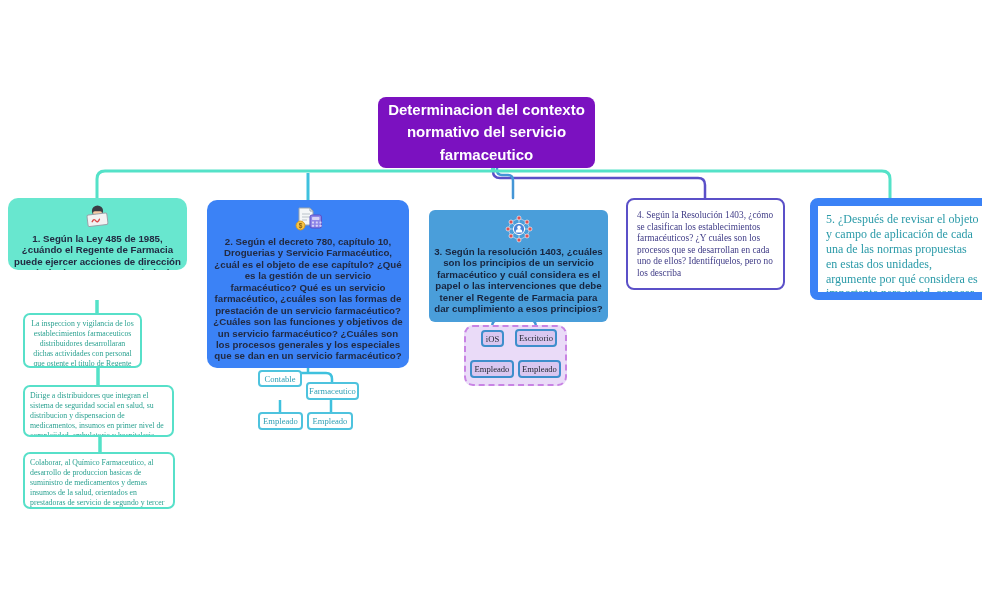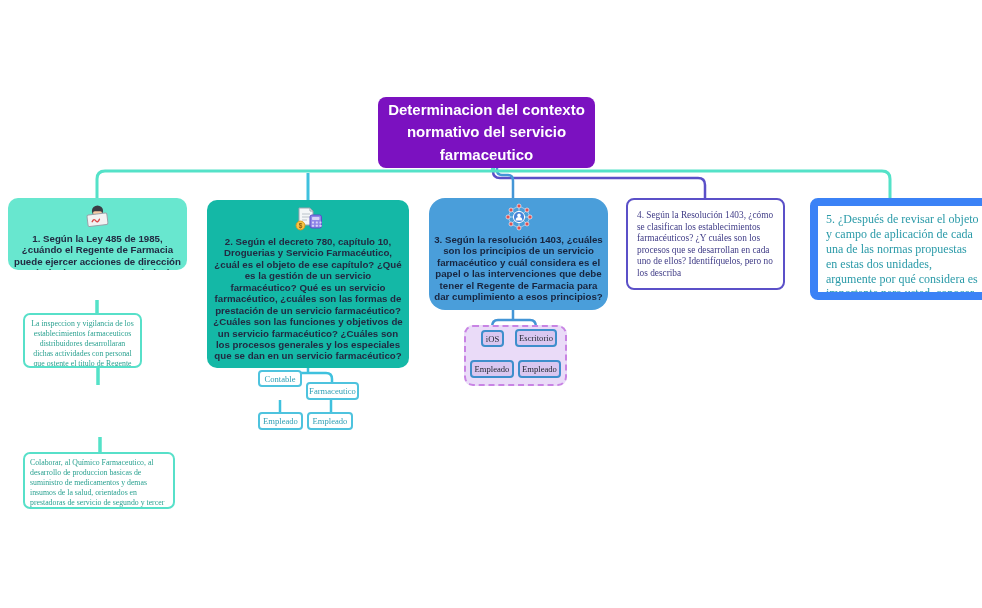--- a/index.html
+++ b/index.html
@@ -12,22 +12,22 @@
   .root{
     left:378px;top:97px;width:217px;height:71px;background:#7B11C0;border-radius:8px;
     display:flex;align-items:center;justify-content:center;text-align:center;
     color:#ffffff;font-weight:bold;font-size:15px;line-height:1.5;padding:4px 10px;
   }
   .branch{
     display:flex;flex-direction:column;align-items:center;text-align:center;
   }
   .branch .blabel{font-weight:bold;font-size:9.7px;line-height:1.18;color:#222a42;padding:0 5px;}
   .b1{left:8px;top:198px;width:179px;height:72px;background:#68E7CF;border-radius:10px;padding-top:5px;}
-  .b2{left:207px;top:200px;width:202px;height:168px;background:#14b8a6;border-radius:10px;padding-top:5px;}
-  .b3{left:429px;top:198px;width:179px;height:112px;background:#4A9EDA;border-radius:16px;padding-top:5px;}
+  .b2{left:207px;top:200px;width:202px;height:168px;background:#3b82f6;border-radius:10px;padding-top:5px;}
+  .b3{left:429px;top:210px;width:179px;height:112px;background:#4A9EDA;border-radius:6px;padding-top:5px;}
   .b3 .blabel{color:#18253f;}
   .icon{height:28px;display:flex;align-items:center;justify-content:center;margin-bottom:3px;}
   .b4{
     left:626px;top:198px;width:159px;height:92px;background:#ffffff;border:2px solid #5B50C8;border-radius:8px;
     font-family:"Liberation Serif",serif;font-size:9.3px;line-height:1.24;color:#3F3B86;
     padding:10px 9px;text-align:left;
   }
   .b5{
     left:810px;top:198px;width:185px;height:102px;background:#ffffff;border:8px solid #3b82f6;border-radius:8px;
     font-family:"Liberation Serif",serif;font-size:12px;line-height:1.24;color:#2A9AA8;
@@ -89,20 +89,21 @@
         <g transform="rotate(-7 13.5 17)">
           <rect x="3.5" y="11" width="20" height="11.5" rx="1.5" fill="#F2F2F2" stroke="#9AA0A8" stroke-width="1"></rect>
           <path d="M8 18 q2 -3.5 4 0 q1.5 2 3.5 -1.5" stroke="#D94A4A" stroke-width="1.4" fill="none" stroke-linecap="round"></path>
         </g>
       </svg>
     </span>
     <div class="blabel">1. Según la Ley 485 de 1985, ¿cuándo el Regente de Farmacia puede ejercer acciones de dirección y cuándo de apoyo y en qué niveles de atención?</div>
   </div>
 
   <div class="node note n1">La inspeccion y vigilancia de los establecimientos farmaceuticos distribuidores desarrollaran dichas actividades con personal que ostente el titulo de Regente de Farmacia</div>
+  <div class="node note n2">Dirige a distribuidores que integran el sistema de seguridad social en salud, su distribucion y dispensacion de medicamentos, insumos en primer nivel de complejidad, ambulatorio y hospitalaria.</div>
   <div class="node note n3">Colaborar, al Químico Farmaceutico, al desarrollo de produccion basicas de suministro de medicamentos y demas insumos de la salud, orientados en prestadoras de servicio de segundo y tercer nivel.</div>
 
   <div class="node branch b2">
     <span class="icon">
       <svg width="31" height="27" viewBox="0 0 31 27">
         <path d="M6 2 h11 l3 3 v14 h-14 z" fill="#F4F6F8" stroke="#9AA4AE" stroke-width="1"></path>
         <path d="M17 2 v3 h3" fill="none" stroke="#9AA4AE" stroke-width="1"></path>
         <path d="M9 8 h8 M9 11 h8 M9 14 h5" stroke="#B9C2CA" stroke-width="1.2"></path>
         <rect x="17" y="9" width="11.5" height="13" rx="2" fill="#8F86E8" stroke="#5B50C8" stroke-width="1"></rect>
         <rect x="19" y="11" width="7.5" height="3" rx="0.8" fill="#D6D2F7"></rect>

